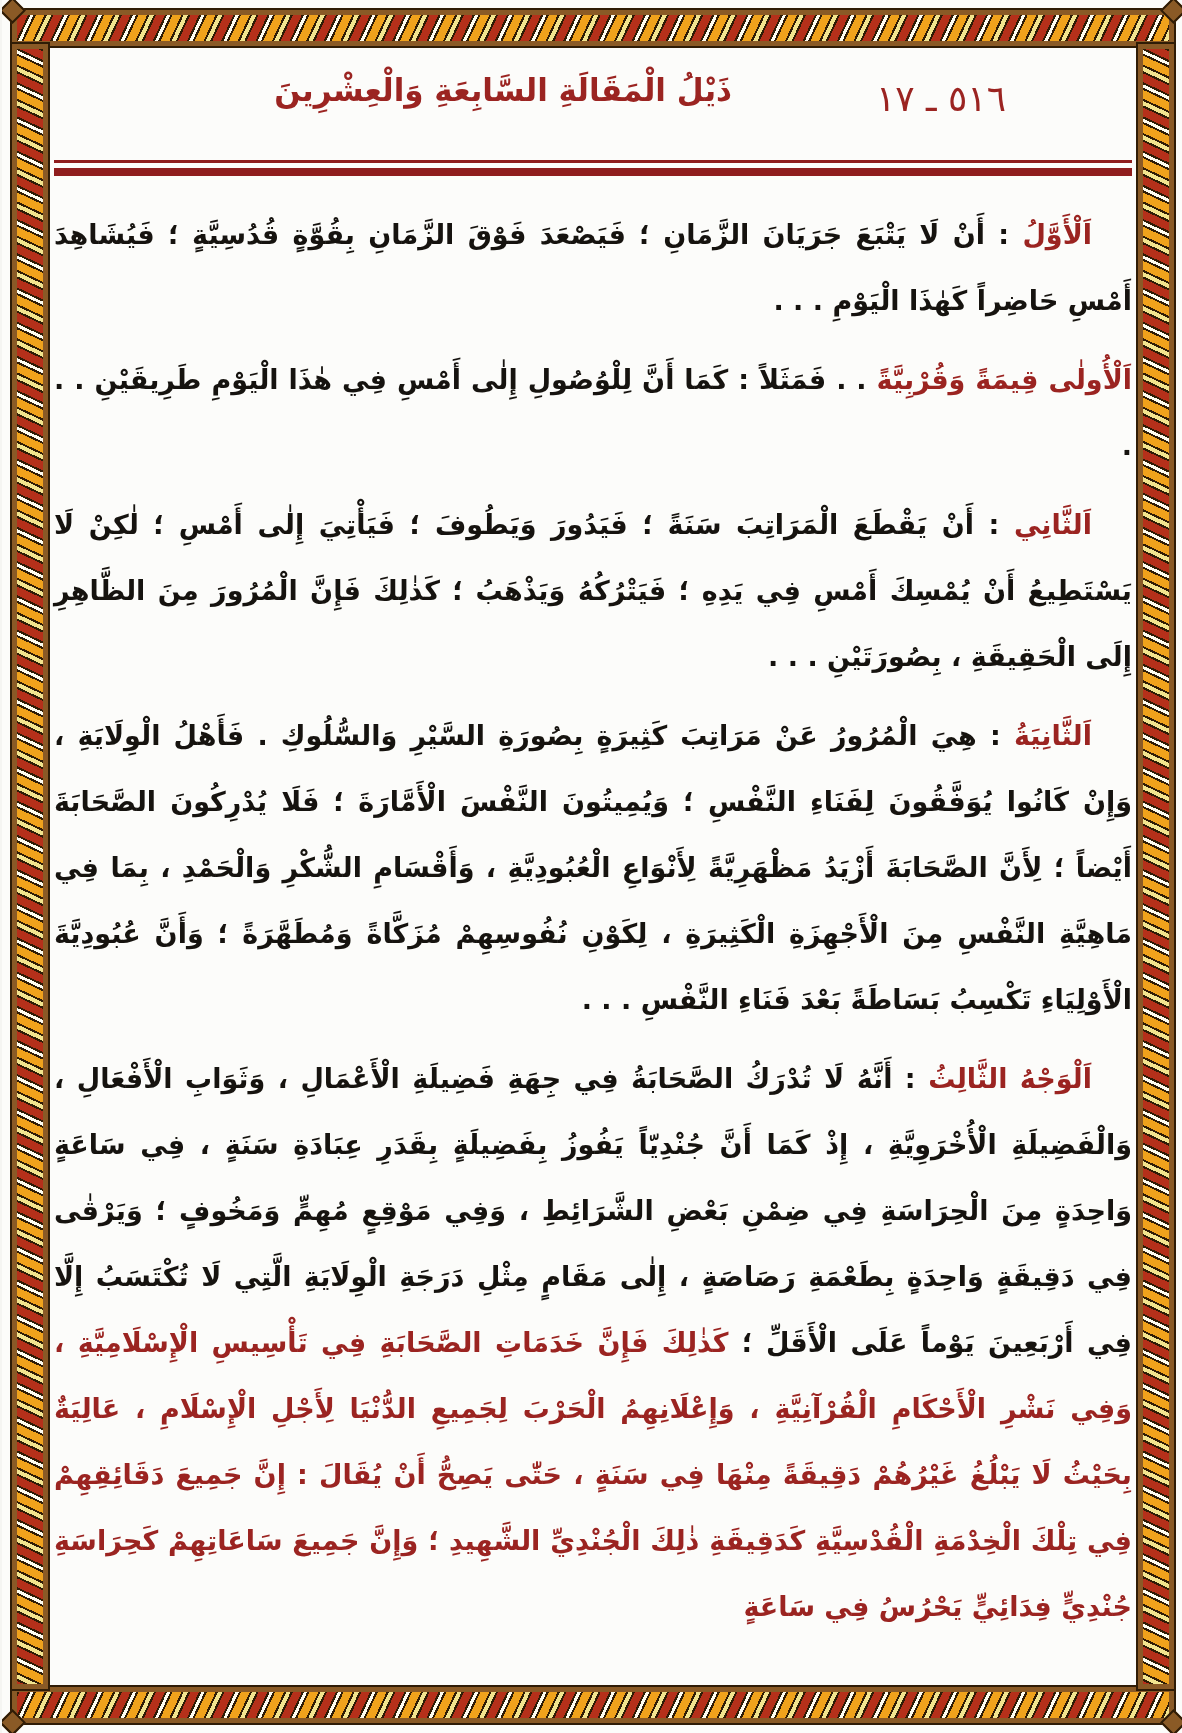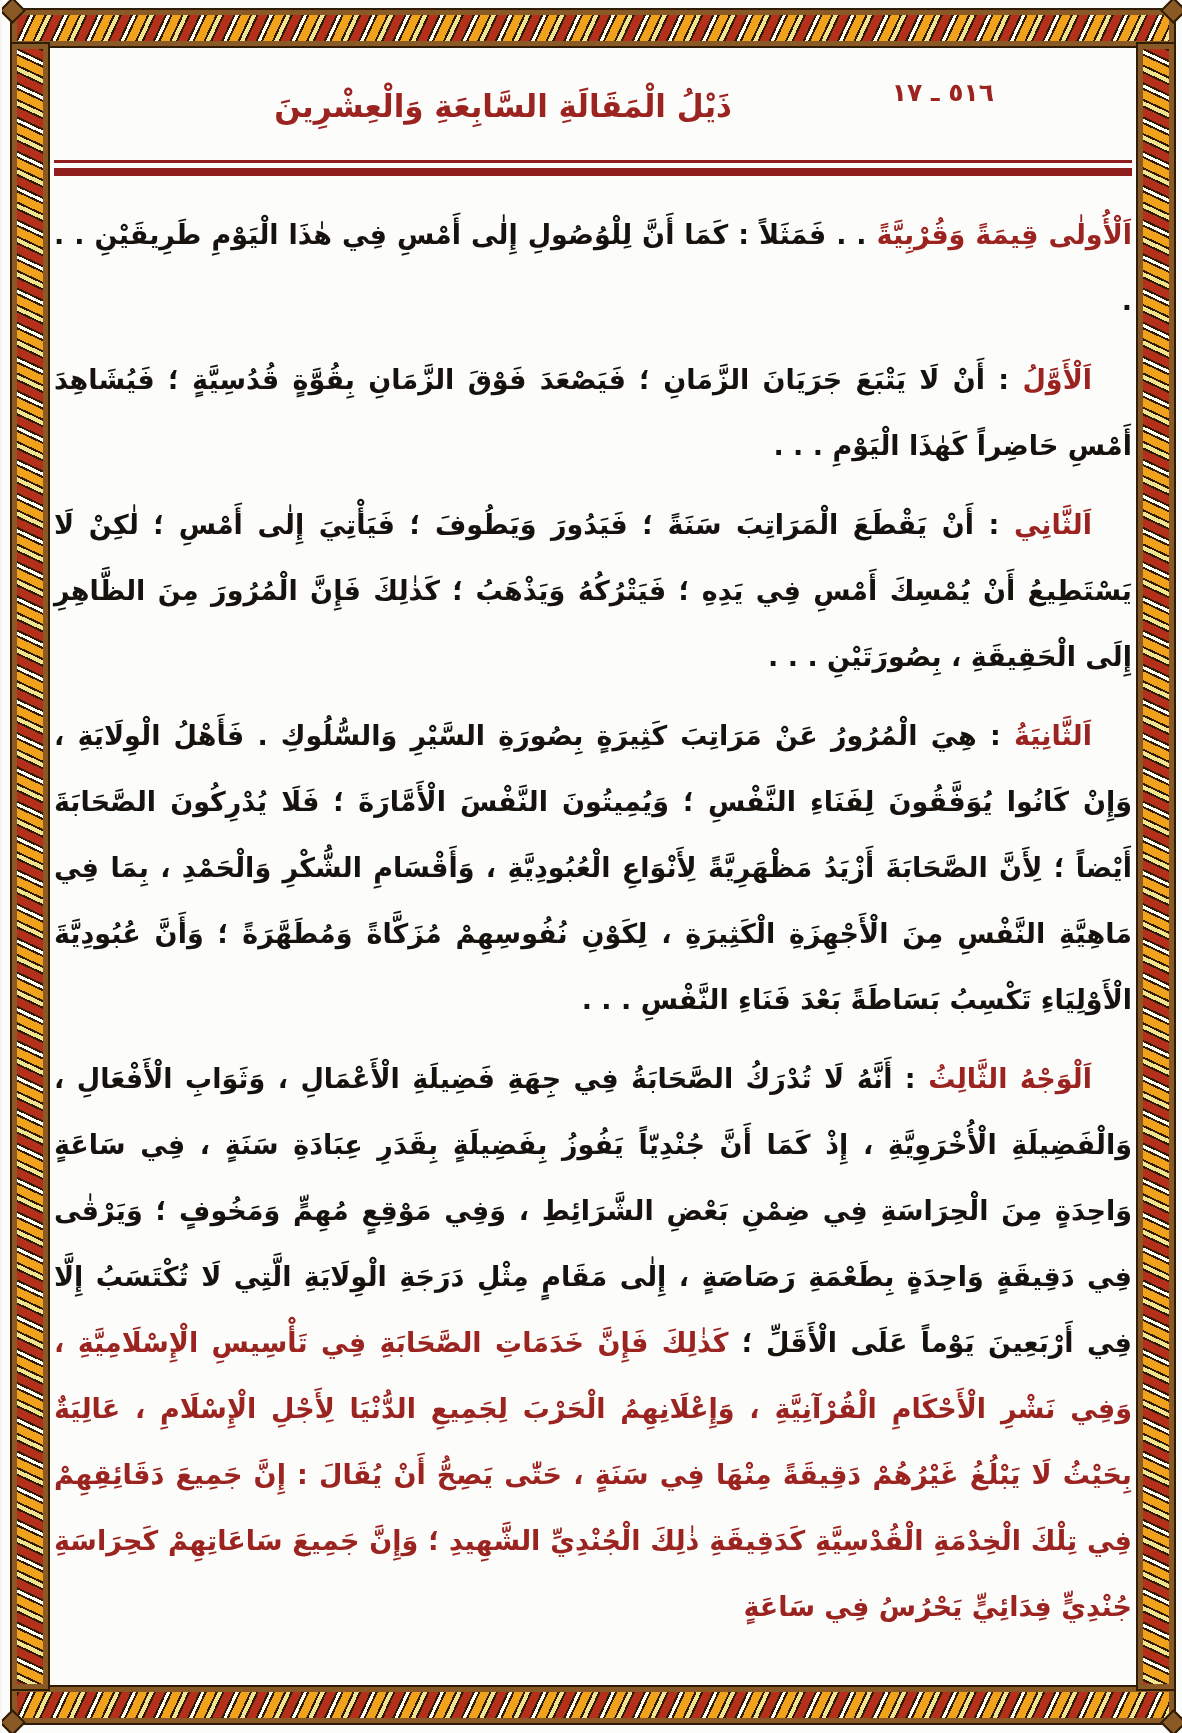--- a/index.html
+++ b/index.html
@@ -70,32 +70,32 @@
     left: 52px; right: 52px;
     direction: rtl;
   }
   header.page-header {
     position: relative;
     height: 78px;
     margin-top: 26px;
   }
   .page-number {
     position: absolute;
-    right: 138px;
+    right: 126px;
     top: 6px;
-    font-size: 25px;
-    font-weight: bold;
+    font-size: 36px;
+    font-weight: normal;
     color: var(--red-text, #9b2421);
     white-space: nowrap;
     letter-spacing: 2px;
   }
   .page-title {
     position: absolute;
     right: 400px;
-    top: 16px;
+    top: 0;
     margin: 0;
     font-size: 31px;
     font-weight: bold;
     color: var(--red-text, #9b2421);
     white-space: nowrap;
   }
   .header-divider { margin-top: 10px; }
   .rule-thin  { height: 3px; background: var(--rule, #8f1d1d); }
   .rule-gap   { height: 5px; }
   .rule-thick { height: 8px; background: var(--rule, #8f1d1d); }
@@ -134,21 +134,21 @@
       <h1 class="page-title">ذَيْلُ الْمَقَالَةِ السَّابِعَةِ وَالْعِشْرِينَ</h1>
     </header>
 
     <div class="header-divider">
       <div class="rule-thin"></div>
       <div class="rule-gap"></div>
       <div class="rule-thick"></div>
     </div>
 
     <main class="body-text">
+        <p class="para indent"><span class="seg-red">اَلْأَوَّلُ</span><span class="seg-black"> : أَنْ لَا يَتْبَعَ جَرَيَانَ الزَّمَانِ ؛ فَيَصْعَدَ فَوْقَ الزَّمَانِ بِقُوَّةٍ قُدُسِيَّةٍ ؛ فَيُشَاهِدَ أَمْسِ حَاضِراً كَهٰذَا الْيَوْمِ . . .</span></p>
         <p class="para"><span class="seg-red">اَلْأُولٰى قِيمَةً وَقُرْبِيَّةً</span><span class="seg-black"> . . فَمَثَلاً : كَمَا أَنَّ لِلْوُصُولِ إِلٰى أَمْسِ فِي هٰذَا الْيَوْمِ طَرِيقَيْنِ . . .</span></p>
-        <p class="para indent"><span class="seg-red">اَلْأَوَّلُ</span><span class="seg-black"> : أَنْ لَا يَتْبَعَ جَرَيَانَ الزَّمَانِ ؛ فَيَصْعَدَ فَوْقَ الزَّمَانِ بِقُوَّةٍ قُدُسِيَّةٍ ؛ فَيُشَاهِدَ أَمْسِ حَاضِراً كَهٰذَا الْيَوْمِ . . .</span></p>
         <p class="para indent"><span class="seg-red">اَلثَّانِي</span><span class="seg-black"> : أَنْ يَقْطَعَ الْمَرَاتِبَ سَنَةً ؛ فَيَدُورَ وَيَطُوفَ ؛ فَيَأْتِيَ إِلٰى أَمْسِ ؛ لٰكِنْ لَا يَسْتَطِيعُ أَنْ يُمْسِكَ أَمْسِ فِي يَدِهِ ؛ فَيَتْرُكُهُ وَيَذْهَبُ ؛ كَذٰلِكَ فَإِنَّ الْمُرُورَ مِنَ الظَّاهِرِ إِلَى الْحَقِيقَةِ ، بِصُورَتَيْنِ . . .</span></p>
         <p class="para indent"><span class="seg-red">اَلثَّانِيَةُ</span><span class="seg-black"> : هِيَ الْمُرُورُ عَنْ مَرَاتِبَ كَثِيرَةٍ بِصُورَةِ السَّيْرِ وَالسُّلُوكِ . فَأَهْلُ الْوِلَايَةِ ، وَإِنْ كَانُوا يُوَفَّقُونَ لِفَنَاءِ النَّفْسِ ؛ وَيُمِيتُونَ النَّفْسَ الْأَمَّارَةَ ؛ فَلَا يُدْرِكُونَ الصَّحَابَةَ أَيْضاً ؛ لِأَنَّ الصَّحَابَةَ أَزْيَدُ مَظْهَرِيَّةً لِأَنْوَاعِ الْعُبُودِيَّةِ ، وَأَقْسَامِ الشُّكْرِ وَالْحَمْدِ ، بِمَا فِي مَاهِيَّةِ النَّفْسِ مِنَ الْأَجْهِزَةِ الْكَثِيرَةِ ، لِكَوْنِ نُفُوسِهِمْ مُزَكَّاةً وَمُطَهَّرَةً ؛ وَأَنَّ عُبُودِيَّةَ الْأَوْلِيَاءِ تَكْسِبُ بَسَاطَةً بَعْدَ فَنَاءِ النَّفْسِ . . .</span></p>
         <p class="para indent"><span class="seg-red">اَلْوَجْهُ الثَّالِثُ</span><span class="seg-black"> : أَنَّهُ لَا تُدْرَكُ الصَّحَابَةُ فِي جِهَةِ فَضِيلَةِ الْأَعْمَالِ ، وَثَوَابِ الْأَفْعَالِ ، وَالْفَضِيلَةِ الْأُخْرَوِيَّةِ ، إِذْ كَمَا أَنَّ جُنْدِيّاً يَفُوزُ بِفَضِيلَةٍ بِقَدَرِ عِبَادَةِ سَنَةٍ ، فِي سَاعَةٍ وَاحِدَةٍ مِنَ الْحِرَاسَةِ فِي ضِمْنِ بَعْضِ الشَّرَائِطِ ، وَفِي مَوْقِعٍ مُهِمٍّ وَمَخُوفٍ ؛ وَيَرْقٰى فِي دَقِيقَةٍ وَاحِدَةٍ بِطَعْمَةِ رَصَاصَةٍ ، إِلٰى مَقَامٍ مِثْلِ دَرَجَةِ الْوِلَايَةِ الَّتِي لَا تُكْتَسَبُ إِلَّا فِي أَرْبَعِينَ يَوْماً عَلَى الْأَقَلِّ ؛ </span><span class="seg-red">كَذٰلِكَ فَإِنَّ خَدَمَاتِ الصَّحَابَةِ فِي تَأْسِيسِ الْإِسْلَامِيَّةِ ، وَفِي نَشْرِ الْأَحْكَامِ الْقُرْآنِيَّةِ ، وَإِعْلَانِهِمُ الْحَرْبَ لِجَمِيعِ الدُّنْيَا لِأَجْلِ الْإِسْلَامِ ، عَالِيَةٌ بِحَيْثُ لَا يَبْلُغُ غَيْرُهُمْ دَقِيقَةً مِنْهَا فِي سَنَةٍ ، حَتّٰى يَصِحُّ أَنْ يُقَالَ : إِنَّ جَمِيعَ دَقَائِقِهِمْ فِي تِلْكَ الْخِدْمَةِ الْقُدْسِيَّةِ كَدَقِيقَةِ ذٰلِكَ الْجُنْدِيِّ الشَّهِيدِ ؛ وَإِنَّ جَمِيعَ سَاعَاتِهِمْ كَحِرَاسَةِ جُنْدِيٍّ فِدَائِيٍّ يَحْرُسُ فِي سَاعَةٍ</span></p>
       </main>
 
   </div>
 </div>
 
 </body></html>

